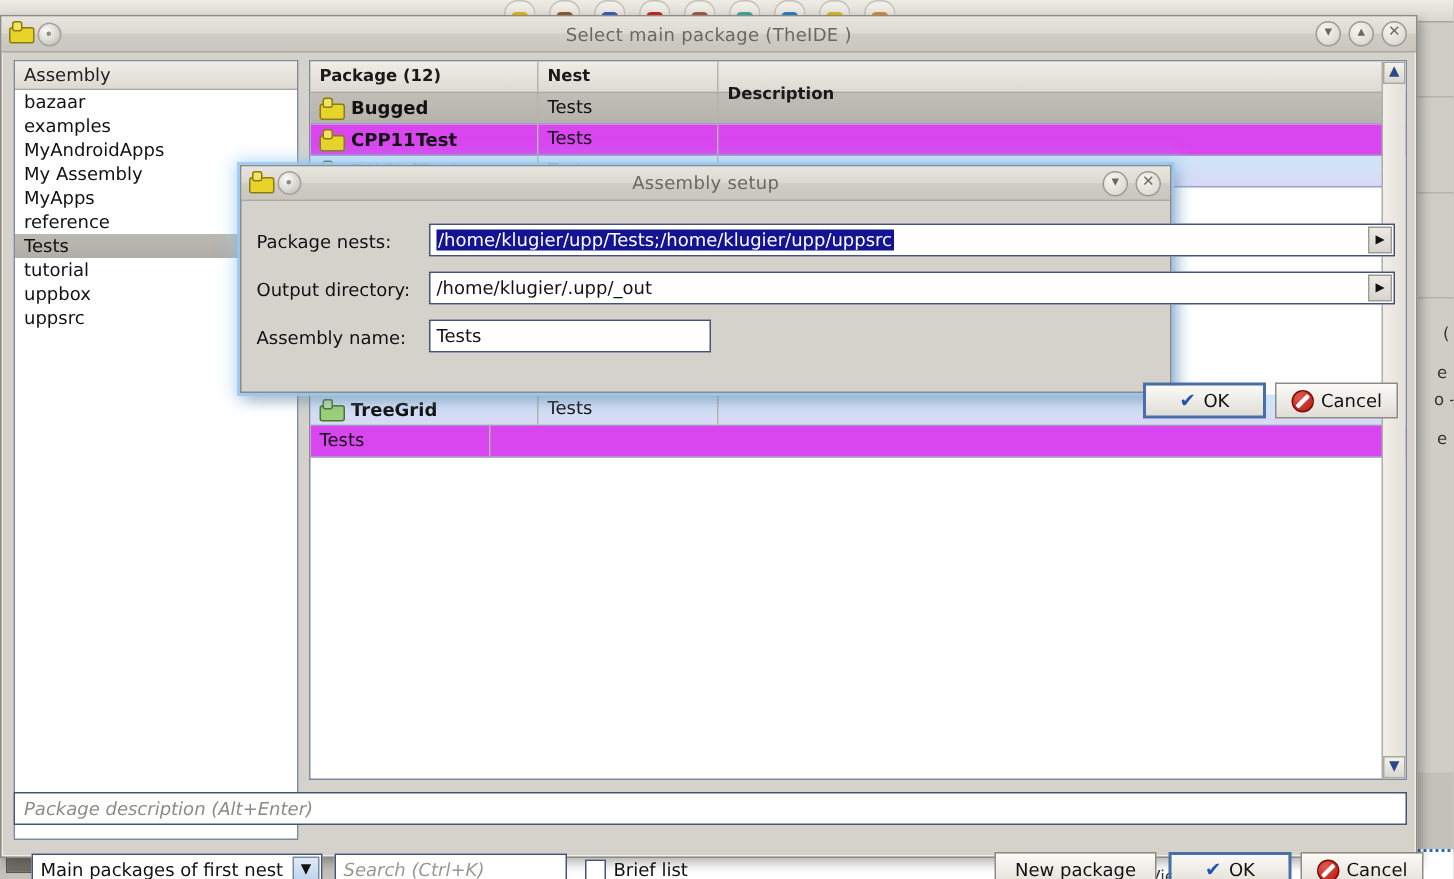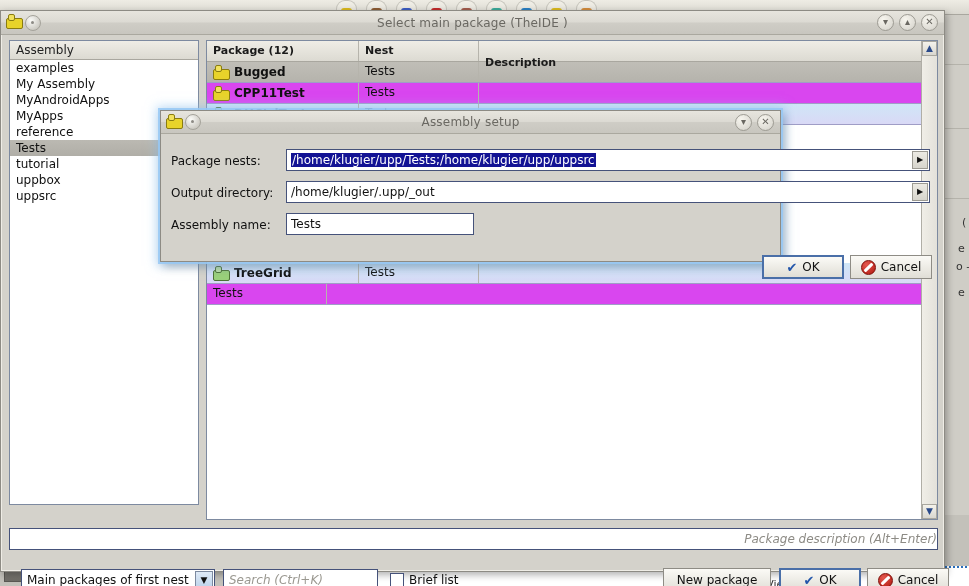--- a/index.html
+++ b/index.html
@@ -104,21 +104,21 @@
     width:15px; height:15px; border-radius:50%;
     background:radial-gradient(circle at 35% 30%, #f7f5ee, #dedcd5 70%, #c7c5bd);
     border:1px solid #9d9b93; color:#6a6862; font-size:10px; line-height:13px;
     text-align:center; font-family:"DejaVu Sans", sans-serif;
   }
 
   .win-body { position:relative; height:538px; }
 
   
   .asm-panel {
-    position:absolute; left:8px; top:5px; width:190px; height:465px;
+    position:absolute; left:8px; top:5px; width:190px; height:520px;
     background:#fff; border:1px solid #7d8aa0; box-sizing:border-box;
   }
   .asm-head {
     height:19px; background:linear-gradient(#efedE6,#dcdad2);
     border-bottom:1px solid #a9a79f; font-size:12px; color:#222;
     padding:2px 0 0 6px; box-sizing:border-box;
   }
   .asm-item { height:16px; font-size:12px; color:#111; padding:0 0 0 6px; line-height:16px; }
   .asm-item.sel { background:linear-gradient(#bbb9b2,#b0aea7); }
 
@@ -146,21 +146,21 @@
   }
   .sc-btn { width:15px; height:15px; background:linear-gradient(#f4f2eb,#d9d7d0);
             border:1px solid #a9a79f; box-sizing:border-box; color:#2a4a8a;
             font-size:9px; text-align:center; line-height:13px; }
   .sc-btn.bot { position:absolute; bottom:0; }
 
   
   .desc-bar {
     position:absolute; left:8px; top:493px; width:929px; height:22px;
     background:#fff; border:1px solid #45527a; box-sizing:border-box;
-    font-style:italic; color:#8d8b85; font-size:12px; padding:3px 0 0 6px;text-align:right;
+    font-style:italic; color:#8d8b85; font-size:12px; padding:3px 0 0 6px;
   }
 
   
   .combo {
     position:absolute; left:20px; top:534px; width:194px; height:22px;
     background:#fff; border:1px solid #45527a; box-sizing:border-box;
     font-size:12px; color:#111; padding:3px 0 0 5px;
   }
   .combo .arrow {
     position:absolute; right:1px; top:1px; width:18px; height:18px;
@@ -280,23 +280,24 @@
         <span class="cbtn">▾</span>
         <span class="cbtn">▴</span>
         <span class="cbtn">✕</span>
       </span>
     </div>
 
     <div class="win-body">
 
       <div class="asm-panel">
         <div class="asm-head">Assembly</div>
+        <div class="asm-item">bazaar</div>
         <div class="asm-item">examples</div>
+        <div class="asm-item">MyAndroidApps</div>
         <div class="asm-item">My Assembly</div>
-        <div class="asm-item">MyAndroidApps</div>
         <div class="asm-item">MyApps</div>
         <div class="asm-item">reference</div>
         <div class="asm-item sel">Tests</div>
         <div class="asm-item">tutorial</div>
         <div class="asm-item">uppbox</div>
         <div class="asm-item">uppsrc</div>
       </div>
 
       <div class="pkg-panel">
         <div class="pkg-head">

